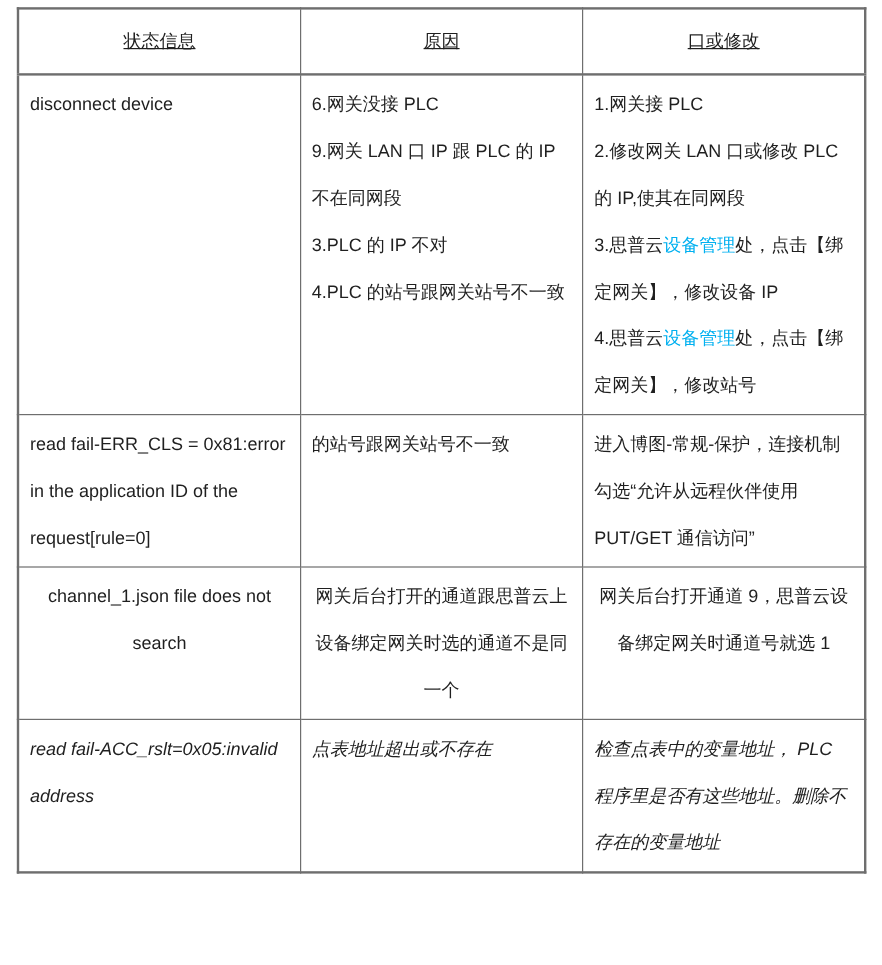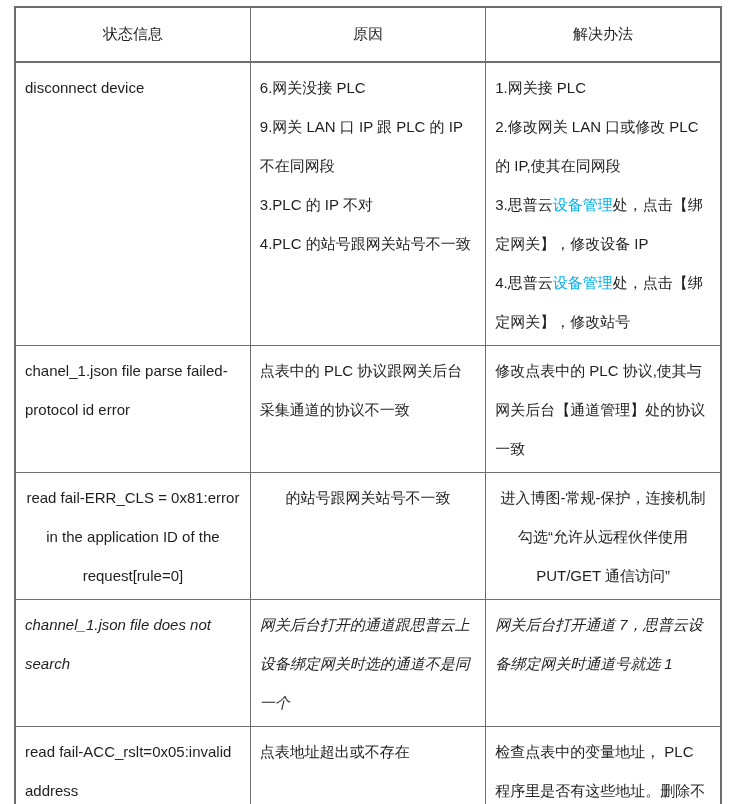--- a/index.html
+++ b/index.html
@@ -31,20 +31,21 @@
     overflow: hidden;
   }
   table.troubleshoot th {
     width: 33.33%;
     height: 34px;
     font-weight: normal;
     font-size: 15px;
     text-align: center;
     vertical-align: middle;
     padding: 17px 4px;
+    text-decoration: underline;
   }
   thead tr { border-bottom: 2px solid #6e6e6e; }
   td {
     padding: 5px 9px 4px 9px;
     text-align: left;
   }
   .para {
     line-height: 39px;
     min-height: 39px;
     word-wrap: break-word;
@@ -58,21 +59,21 @@
 </style>
 </head>
 <body>
 
 <div class="page">
   <table class="troubleshoot">
     <thead>
       <tr>
         <th>状态信息</th>
         <th>原因</th>
-        <th>解决办法</th>
+        <th>口或修改</th>
       </tr>
     </thead>
     <tbody id="table-body">
         <tr>
           <td>
             <div class="para">disconnect device</div>
           </td>
           <td>
             <div class="para">6.网关没接 PLC</div>
             <div class="para">9.网关 LAN 口 IP 跟 PLC 的 IP 不在同网段</div>
@@ -81,49 +82,38 @@
           </td>
           <td>
             <div class="para">1.网关接 PLC</div>
             <div class="para">2.修改网关 LAN 口或修改 PLC 的 IP,使其在同网段</div>
             <div class="para"><span>3.思普云</span><span style="color: rgb(0, 176, 240);">设备管理</span><span>处，点击【绑定网关】，修改设备 IP</span></div>
             <div class="para"><span>4.思普云</span><span style="color: rgb(0, 176, 240);">设备管理</span><span>处，点击【绑定网关】，修改站号</span></div>
           </td>
         </tr>
         <tr>
           <td>
-            <div class="para">chanel_1.json file parse failed-protocol id error</div>
-          </td>
-          <td>
-            <div class="para">点表中的 PLC 协议跟网关后台采集通道的协议不一致</div>
-          </td>
-          <td>
-            <div class="para">修改点表中的 PLC 协议,使其与网关后台【通道管理】处的协议一致</div>
-          </td>
-        </tr>
-        <tr>
-          <td>
             <div class="para">read fail-ERR_CLS = 0x81:error in the application ID of the request[rule=0]</div>
           </td>
           <td>
             <div class="para">的站号跟网关站号不一致</div>
           </td>
           <td>
             <div class="para">进入博图-常规-保护，连接机制勾选“允许从远程伙伴使用 PUT/GET 通信访问”</div>
           </td>
         </tr>
         <tr>
           <td>
             <div class="para">channel_1.json file does not search</div>
           </td>
           <td>
             <div class="para">网关后台打开的通道跟思普云上设备绑定网关时选的通道不是同一个</div>
           </td>
           <td>
-            <div class="para">网关后台打开通道 7，思普云设备绑定网关时通道号就选 1</div>
+            <div class="para">网关后台打开通道 9，思普云设备绑定网关时通道号就选 1</div>
           </td>
         </tr>
         <tr>
           <td>
             <div class="para">read fail-ACC_rslt=0x05:invalid address</div>
           </td>
           <td>
             <div class="para">点表地址超出或不存在</div>
           </td>
           <td>

